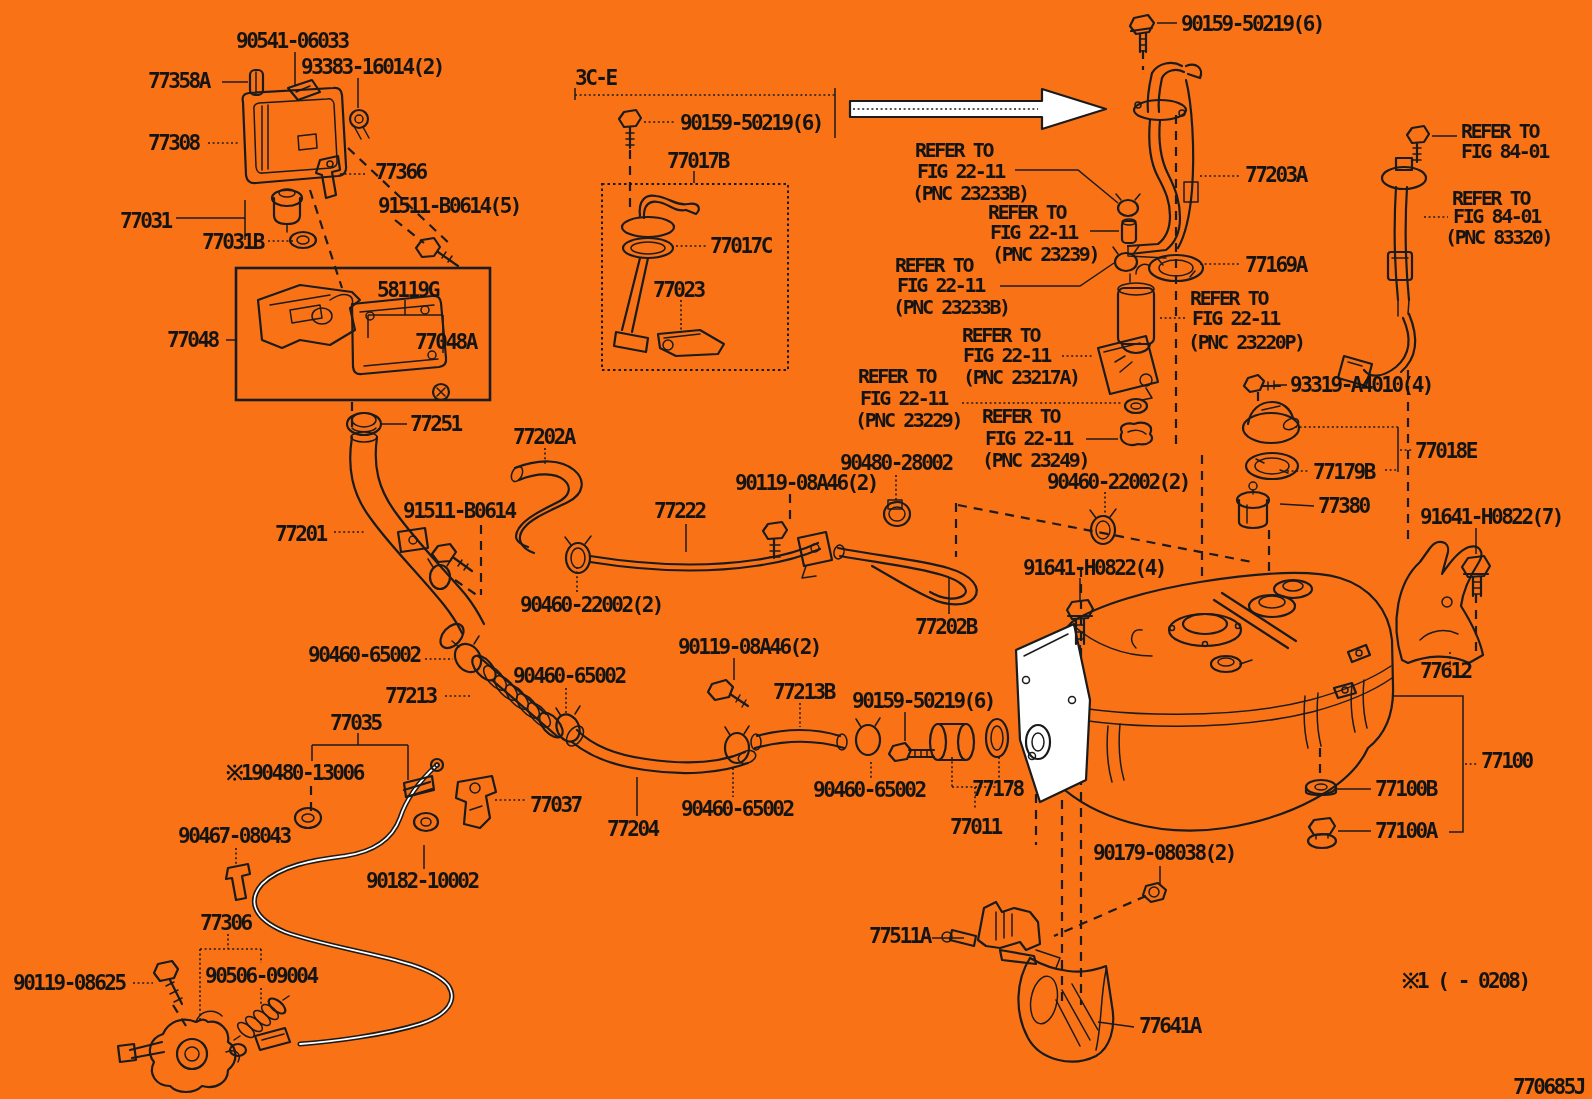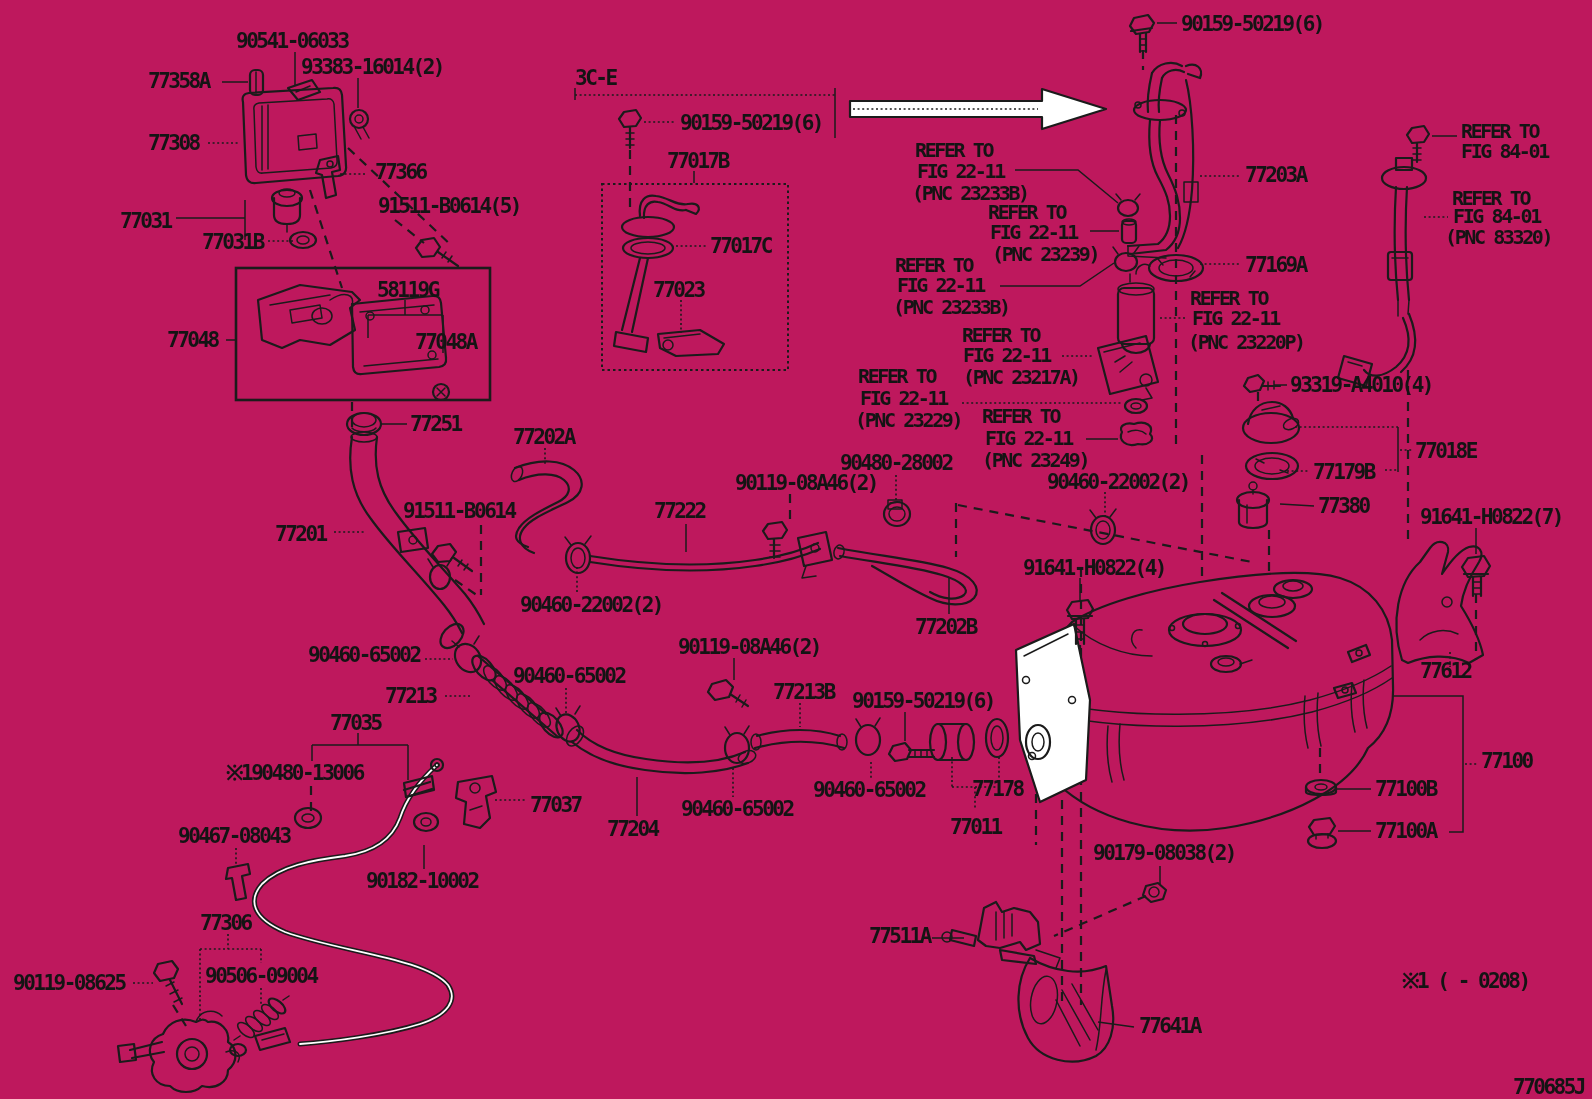--- a/index.html
+++ b/index.html
@@ -1,16 +1,16 @@
 <!DOCTYPE html>
 <html><head>
 <meta charset="utf-8">
 <style>
   html,body{margin:0;padding:0;background:#ffffff;}
-  .stage{position:relative;width:1592px;height:1099px;background:#be185d;overflow:hidden;
+  .stage{position:relative;width:1592px;height:1099px;background:#f97316;overflow:hidden;
          font-family:"DejaVu Sans Mono","Liberation Mono",monospace;}
   svg{position:absolute;left:0;top:0;}
   
   .o  {fill:none;stroke:#1b1b1b;stroke-width:2.2;stroke-linejoin:round;stroke-linecap:round;}
   .t  {fill:none;stroke:#1b1b1b;stroke-width:1.5;stroke-linejoin:round;stroke-linecap:round;}
   .w  {fill:#fff;stroke:#1b1b1b;stroke-width:2.2;stroke-linejoin:round;}
   .ld {fill:none;stroke:#1b1b1b;stroke-width:1.5;}
   .dot{fill:none;stroke:#1b1b1b;stroke-width:1.6;stroke-dasharray:2 2.6;}
   .dsh{fill:none;stroke:#1b1b1b;stroke-width:2.2;stroke-dasharray:9 7;}
   .bx {fill:none;stroke:#1b1b1b;stroke-width:2.6;}

